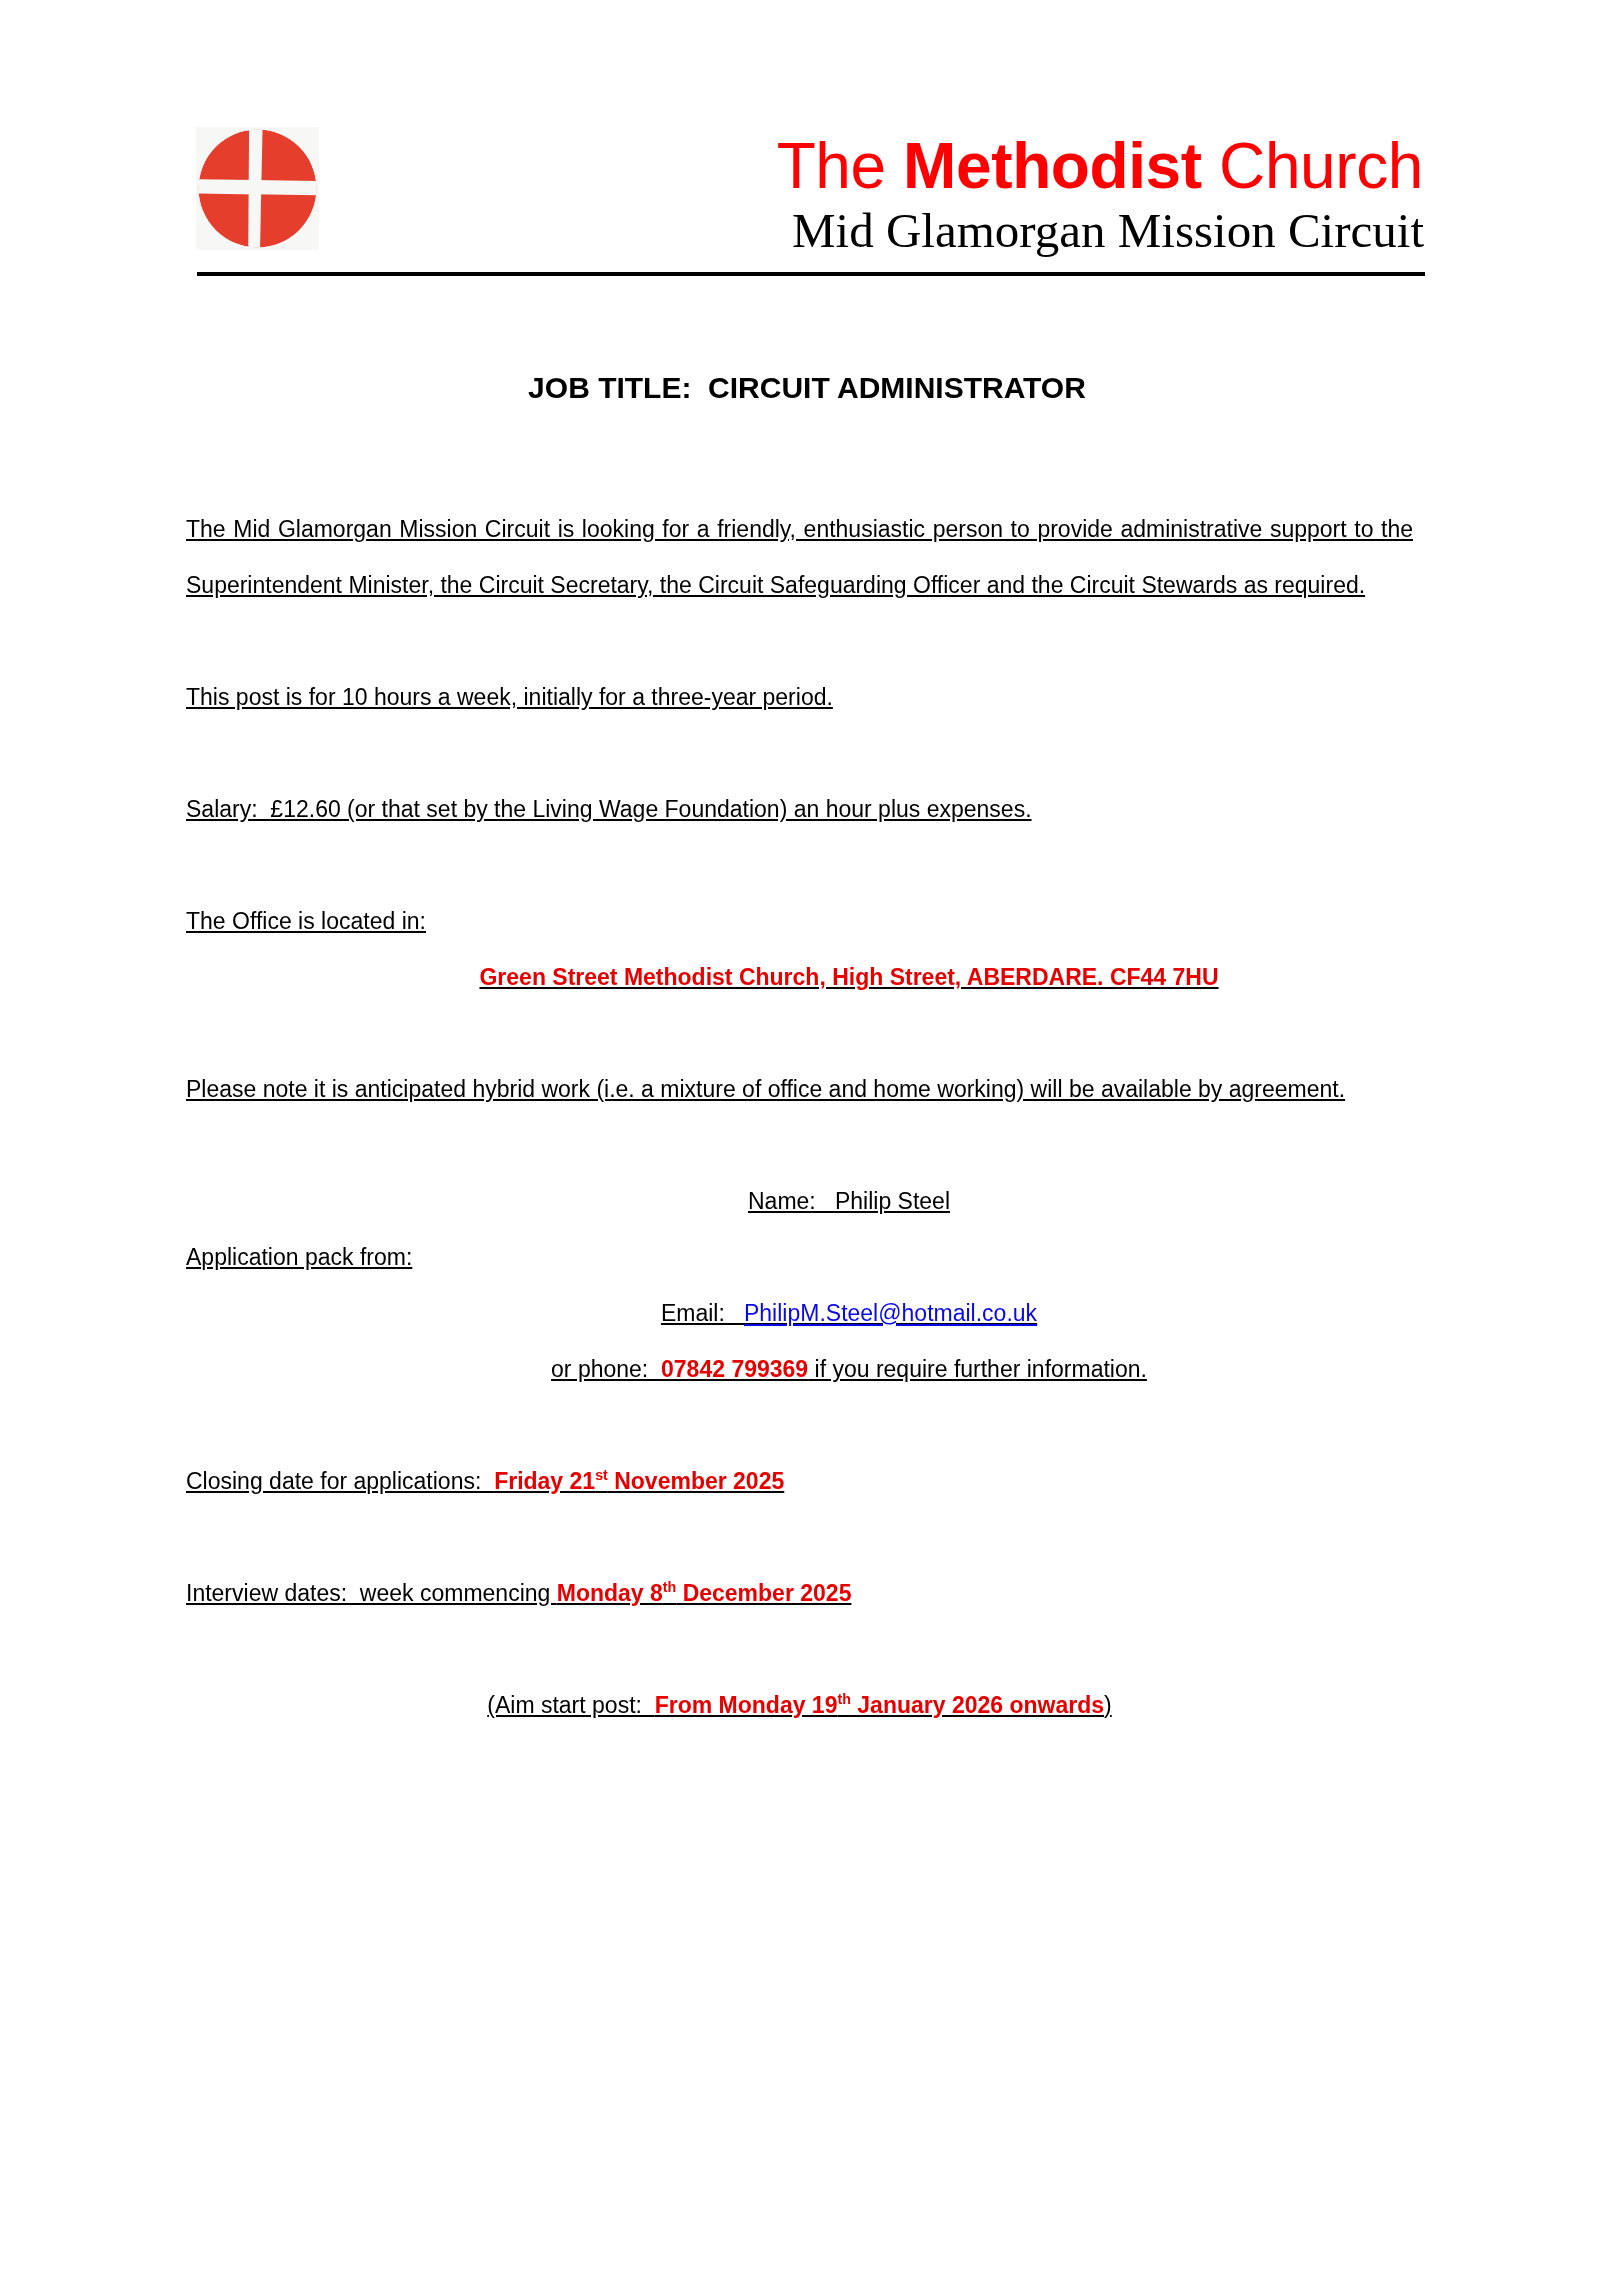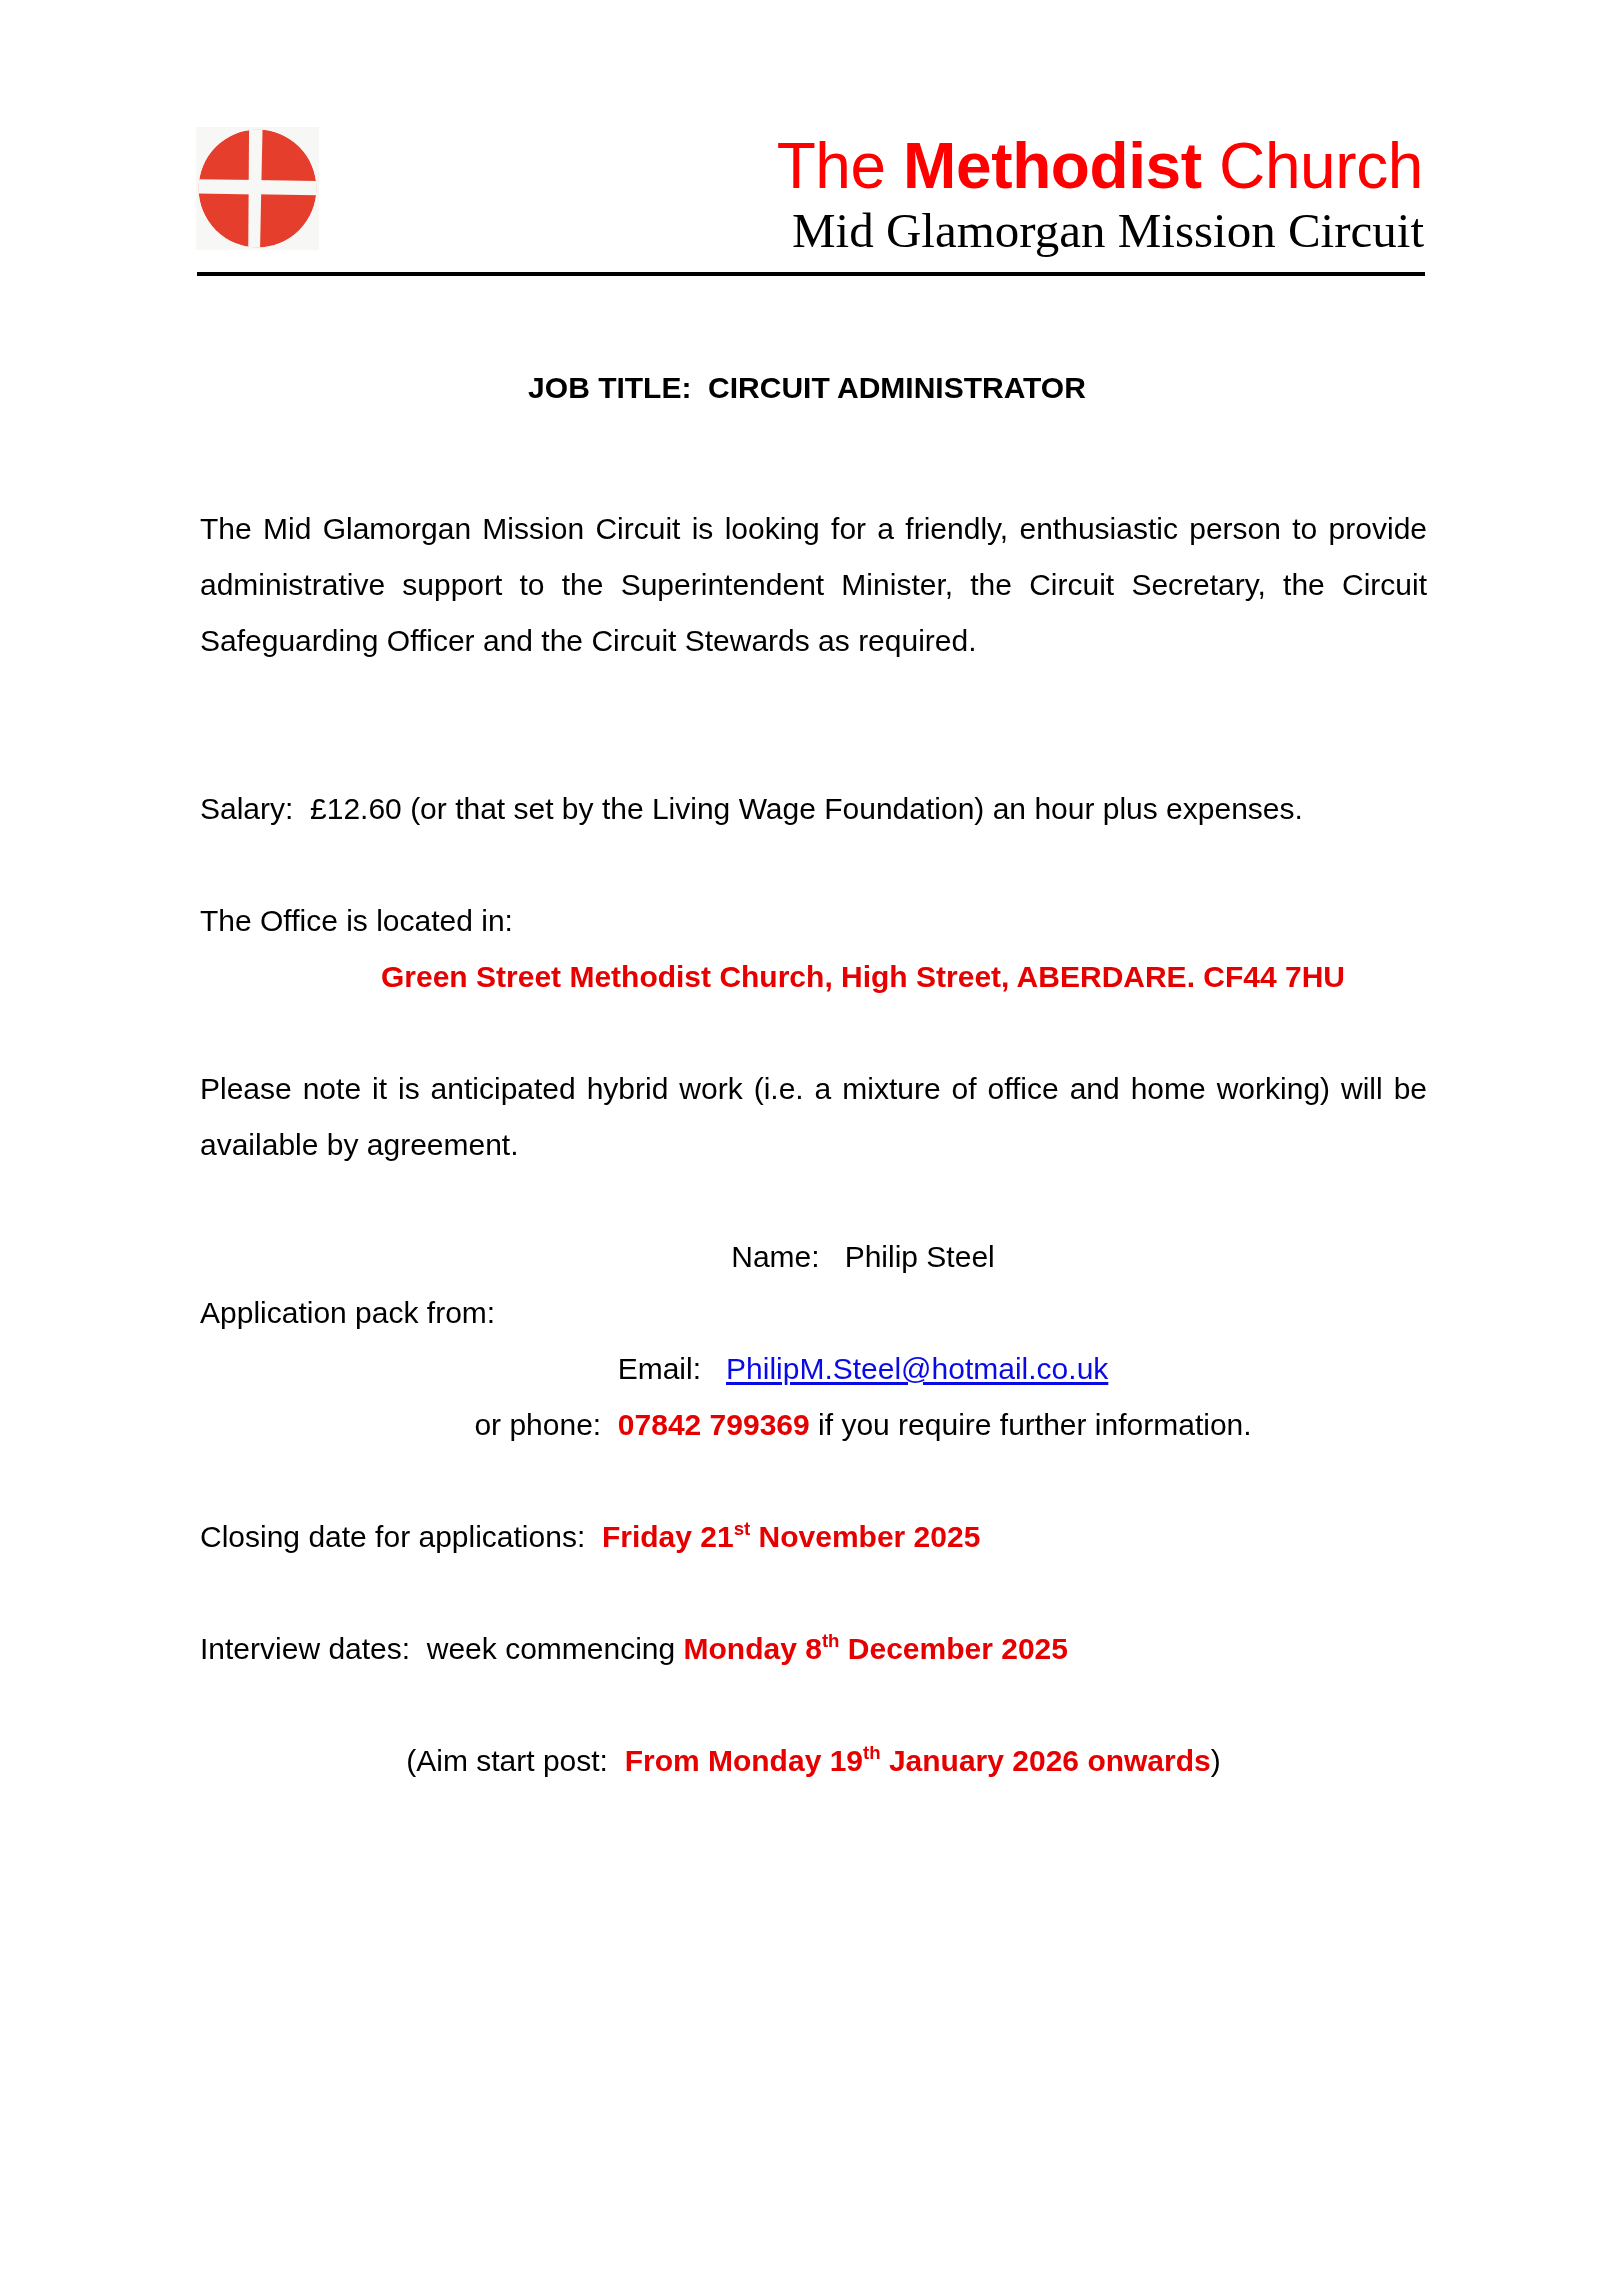--- a/index.html
+++ b/index.html
@@ -63,25 +63,26 @@
     top: 369px;
     text-align: center;
     font-weight: bold;
     font-size: 30px;
     line-height: 37px;
     white-space: pre;
   }
 
   .content {
     position: absolute;
-    left: 200px;
+    left: 186px;
     top: 501px;
     width: 1227px;
-    font-size: 30px;
+    font-size: 23px;
     line-height: 56px;
+    text-decoration: underline;
   }
   .line { height: 56px; white-space: pre; }
   .para-justify {
     text-align: justify;
     white-space: normal;
   }
   .indent { padding-left: 99px; text-align: center; }
   .red { color: #e60000; font-weight: bold; }
   .blank { height: 56px; }
   .link {
@@ -113,20 +114,21 @@
 <div class="brand-line1"><span>The </span><span class="bold">Methodist</span><span> Church</span></div>
 <div class="brand-line2">Mid Glamorgan Mission Circuit</div>
 <div class="rule"></div>
 
 <div class="job-title">JOB TITLE:  CIRCUIT ADMINISTRATOR</div>
 
 <div class="content">
   <div class="para-justify">The Mid Glamorgan Mission Circuit is looking for a friendly, enthusiastic person to provide administrative support to the Superintendent Minister, the Circuit Secretary, the Circuit Safeguarding Officer and the Circuit Stewards as required.</div>
   <div class="blank"></div>
 
+  <div class="line">This post is for 10 hours a week, initially for a three-year period.</div>
   <div class="blank"></div>
 
   <div class="line">Salary:  £12.60 (or that set by the Living Wage Foundation) an hour plus expenses.</div>
   <div class="blank"></div>
 
   <div class="line">The Office is located in:</div>
   <div class="line indent red">Green Street Methodist Church, High Street, ABERDARE. CF44 7HU</div>
   <div class="blank"></div>
 
   <div class="para-justify">Please note it is anticipated hybrid work (i.e. a mixture of office and home working) will be available by agreement.</div>

